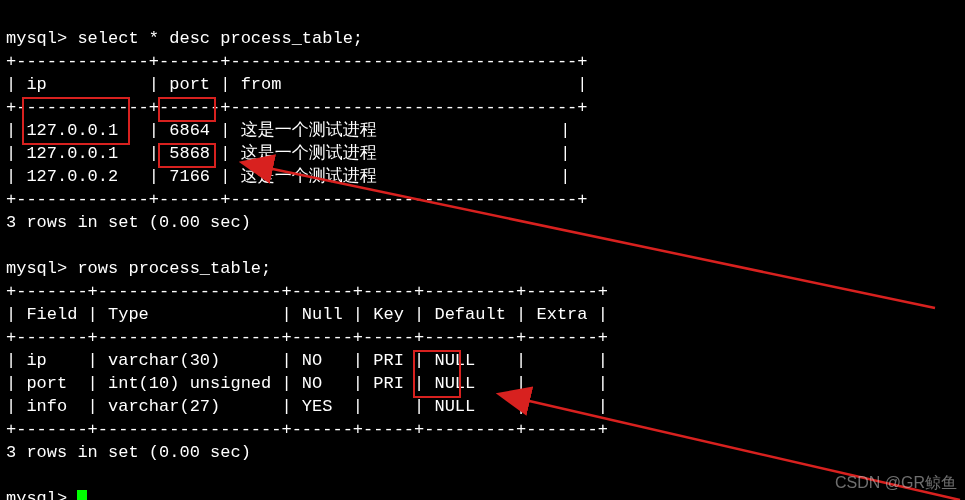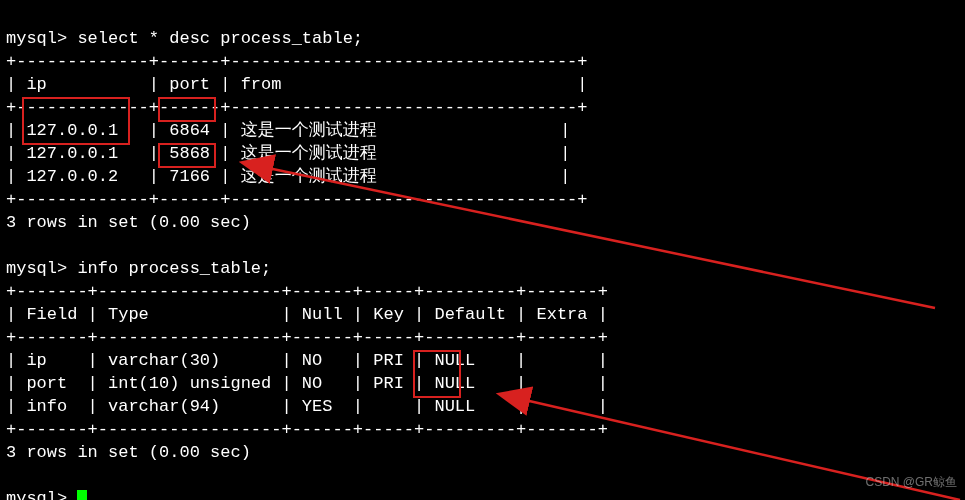--- a/index.html
+++ b/index.html
@@ -28,21 +28,21 @@
   }
   .box {
     position: absolute;
     border: 2px solid #d8211f;
     pointer-events: none;
   }
   .watermark {
     position: absolute;
     right: 8px;
     bottom: 6px;
-    font-size: 12px;
+    font-size: 16px;
     color: rgba(200,200,200,0.55);
     font-family: sans-serif;
   }
   svg.arrow {
     position: absolute;
     pointer-events: none;
   }
 </style>
 </head>
 <body>
@@ -51,27 +51,27 @@
 <span>mysql&gt;</span> <span>select * desc process_table;</span>
 <span>+-------------+------+----------------------------------+</span>
 <span>| ip          | port | from                             |</span>
 <span>+-------------+------+----------------------------------+</span>
 <span>| 127.0.0.1   | 6864 | 这是一个测试进程                  |</span>
 <span>| 127.0.0.1   | 5868 | 这是一个测试进程                  |</span>
 <span>| 127.0.0.2   | 7166 | 这是一个测试进程                  |</span>
 <span>+-------------+------+----------------------------------+</span>
 <span>3 rows in set (0.00 sec)</span>
 
-<span>mysql&gt;</span> <span>info process_table;</span>
+<span>mysql&gt;</span> <span>rows process_table;</span>
 <span>+-------+------------------+------+-----+---------+-------+</span>
 <span>| Field | Type             | Null | Key | Default | Extra |</span>
 <span>+-------+------------------+------+-----+---------+-------+</span>
 <span>| ip    | varchar(30)      | NO   | PRI | NULL    |       |</span>
 <span>| port  | int(10) unsigned | NO   | PRI | NULL    |       |</span>
-<span>| info  | varchar(94)      | YES  |     | NULL    |       |</span>
+<span>| info  | varchar(27)      | YES  |     | NULL    |       |</span>
 <span>+-------+------------------+------+-----+---------+-------+</span>
 <span>3 rows in set (0.00 sec)</span>
 
 <span>mysql&gt;</span> <span class="cursor"></span>
 </div>
 
 <div class="box" style="left:22px; top:97px;  width:104px; height:44px;"></div>
 <div class="box" style="left:158px; top:97px;  width:54px; height:21px;"></div>
 <div class="box" style="left:158px; top:143px; width:54px; height:21px;"></div>
 <div class="box" style="left:413px; top:350px; width:44px; height:44px;"></div>

